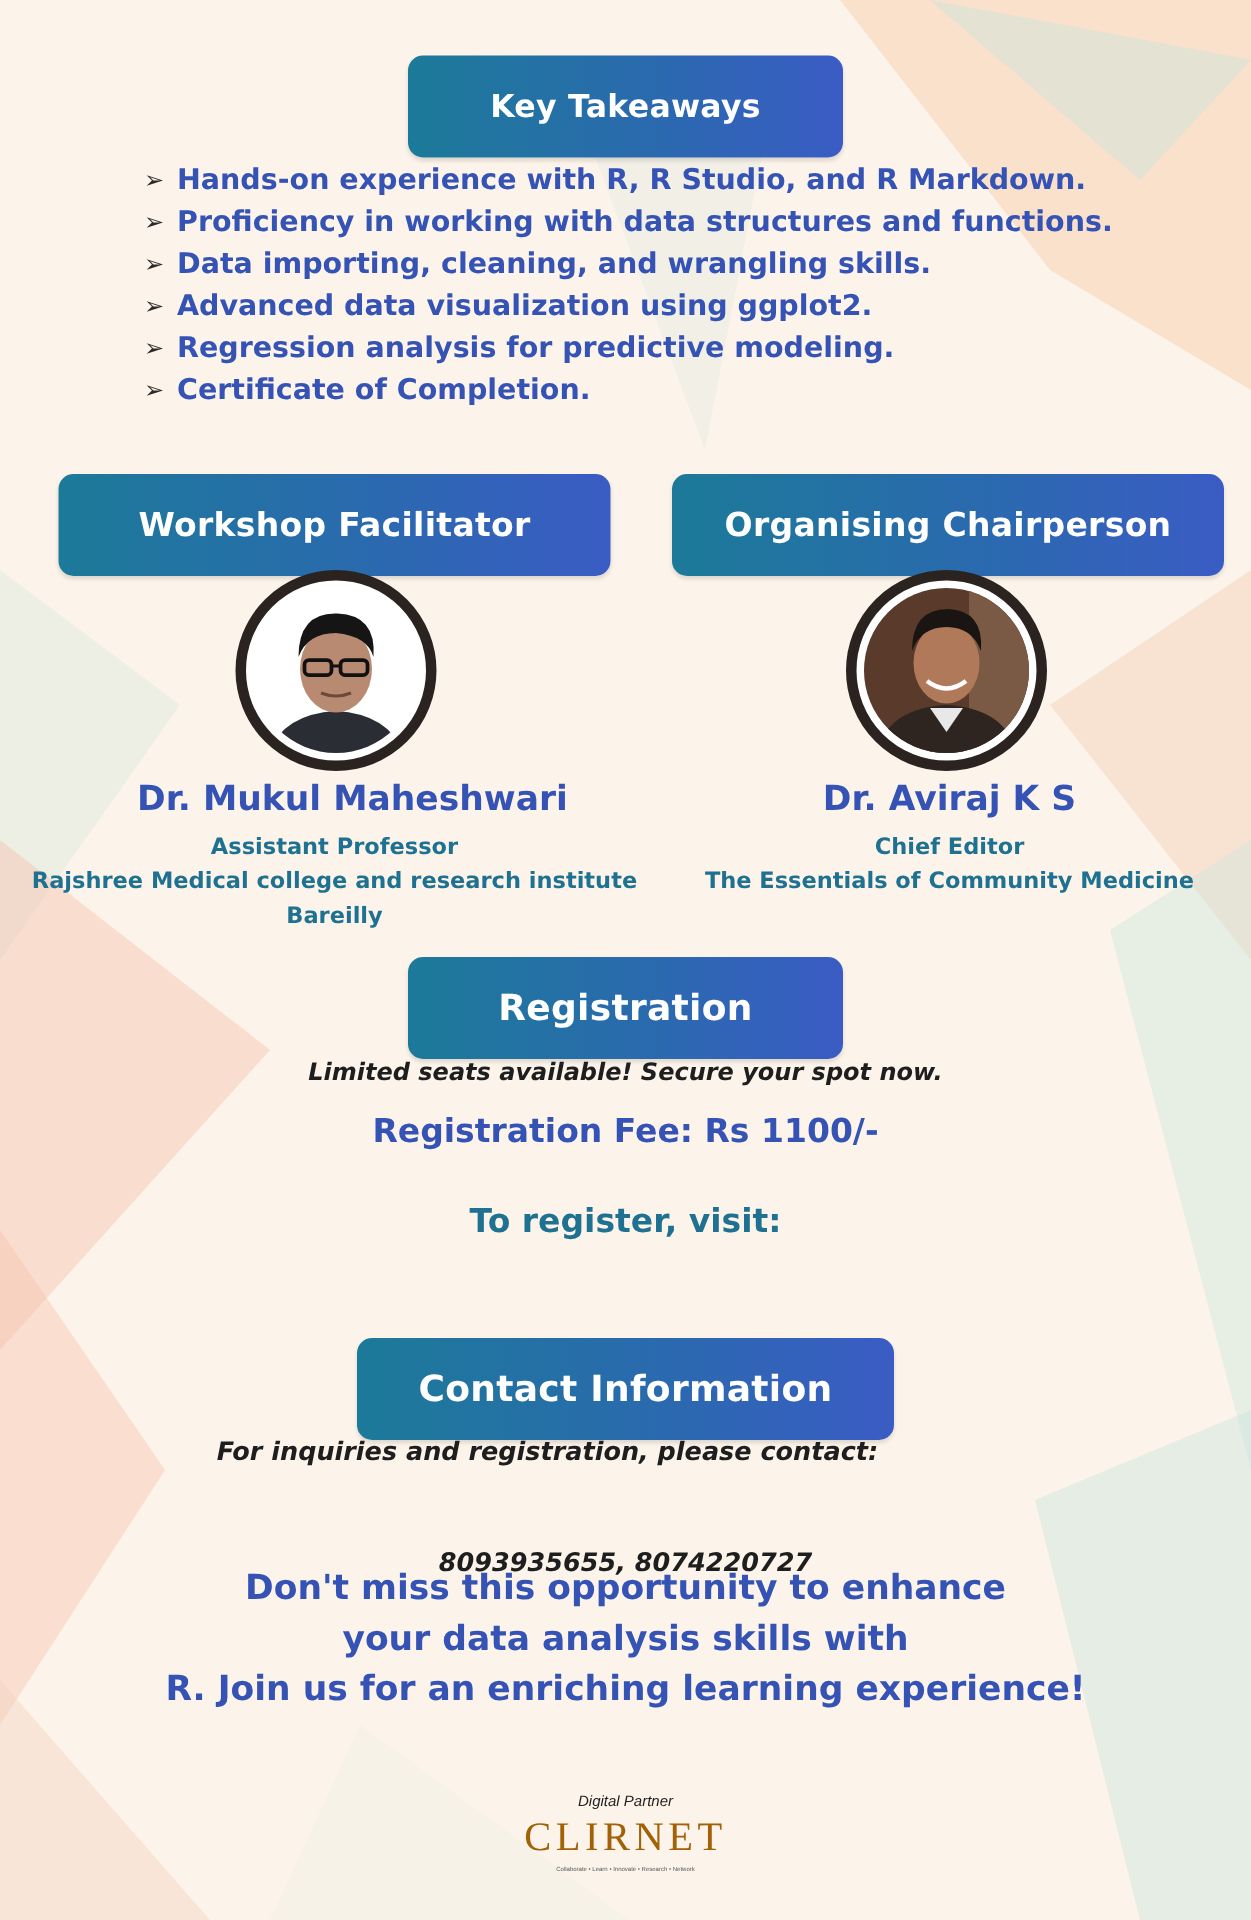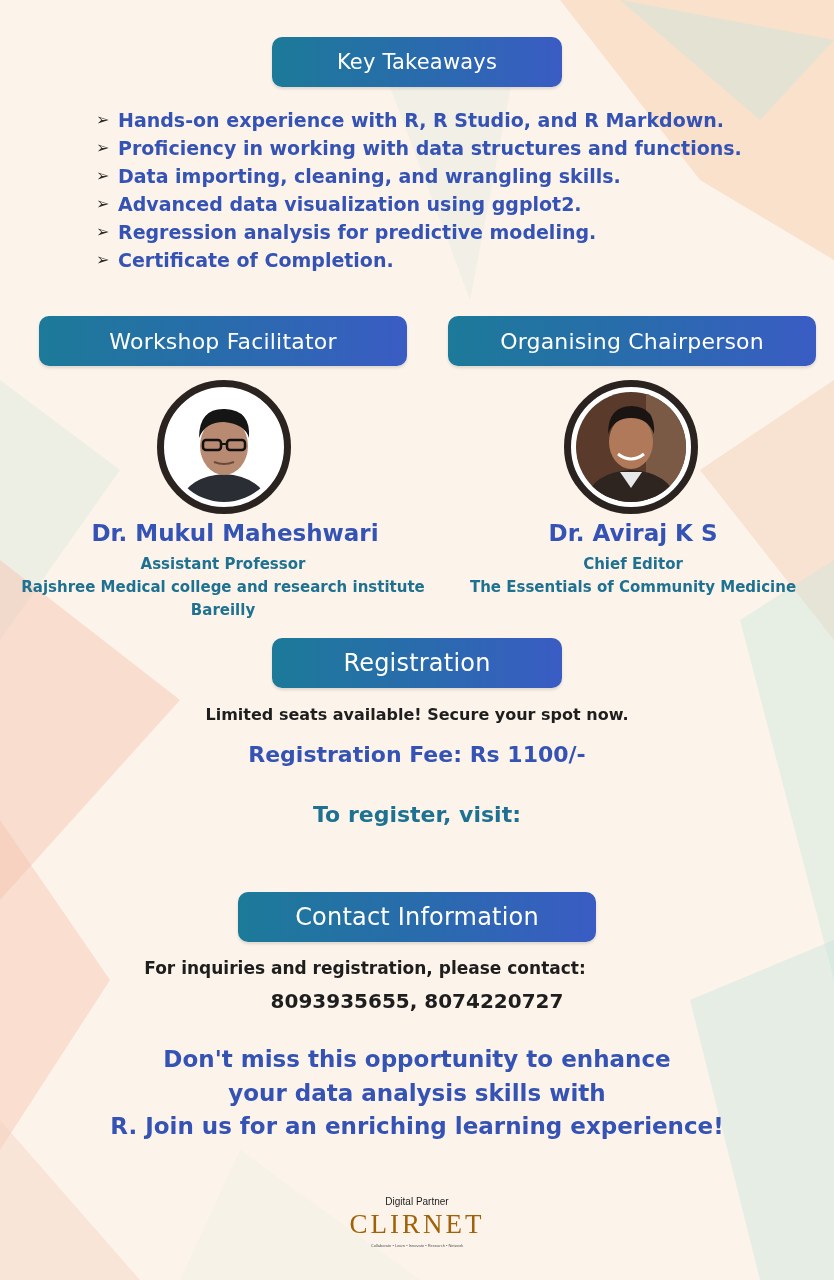--- a/index.html
+++ b/index.html
@@ -7,32 +7,32 @@
   body {
     font-family: "DejaVu Sans", sans-serif;
     background: #fcf4ea;
     position: relative;
   }
   .bg { position: absolute; inset: 0; z-index: 0; overflow: hidden; }
   .content { position: absolute; inset: 0; z-index: 1; }
 
   .pill {
     position: absolute;
-    height: 50px;
+    height: 68px;
     border-radius: 10px;
     background: linear-gradient(90deg, #1c7a99 0%, #2a6aae 55%, #3a5cc4 100%);
     color: #ffffff;
-    font-weight: normal;
+    font-weight: bold;
     display: flex; align-items: center; justify-content: center;
     letter-spacing: 0.2px;
     box-shadow: 0 2px 3px rgba(0,0,0,0.12);
   }
   .blue { color: #3553b5; }
   .teal { color: #1f7191; }
-  .dark { color: #1e1e1e; }
+  .dark { color: #1e1e1e; font-style: italic; }
 
   .takeaways { position: absolute; left: 96px; top: 106px; list-style: none; }
   .takeaways li {
     height: 28px; line-height: 28px;
     font-size: 19px; font-weight: bold; color: #3553b5;
     display: flex; align-items: center; white-space: nowrap;
   }
   .takeaways .arrow { color: #2a2a2a; font-size: 16px; width: 22px; font-weight: normal; }
 
   .avatar {
@@ -145,21 +145,21 @@
     <span>Registration</span>
   </div>
   <div class="center dark" style="left:0; width:834px; top:705px; font-size:16px; font-weight:bold;">Limited seats available! Secure your spot now.</div>
   <div class="center blue" style="left:0; width:834px; top:742px; font-size:22px; font-weight:bold;">Registration Fee: Rs 1100/-</div>
   <div class="center teal" style="left:0; width:834px; top:802px; font-size:22px; font-weight:bold;">To register, visit:</div>
 
   <div class="pill" style="left:238px; top:892px; width:358px; font-size:24px;">
     <span>Contact Information</span>
   </div>
   <div class="center dark" style="left:0; width:730px; top:958px; font-size:17px; font-weight:bold;">For inquiries and registration, please contact:</div>
-  <div class="center dark" style="left:0; width:834px; top:989px; font-size:20px; font-weight:bold;">8093935655, 8074220727</div>
+  <div class="center dark" style="left:0; width:834px; top:1032px; font-size:17px; font-weight:bold;">8093935655, 8074220727</div>
 
   <div class="center blue" style="left:0; width:834px; top:1046px; font-size:23px; font-weight:bold;">Don't miss this opportunity to enhance</div>
   <div class="center blue" style="left:0; width:834px; top:1080px; font-size:23px; font-weight:bold;">your data analysis skills with</div>
   <div class="center blue" style="left:0; width:834px; top:1113px; font-size:23px; font-weight:bold;">R. Join us for an enriching learning experience!</div>
 
   <div class="center dark" style="left:0; width:834px; top:1196px; font-size:10px; font-family:'Liberation Sans', sans-serif;">Digital Partner</div>
   <div class="center" style="left:0; width:834px; top:1209px; font-size:27px; letter-spacing:3px; color:#a16207; font-family:'Liberation Serif', serif;">CLIRNET</div>
   <div class="center" style="left:0; width:834px; top:1243px; font-size:4px; color:#555; font-family:'Liberation Sans', sans-serif;">Collaborate • Learn • Innovate • Research • Network</div>
 
 </div>

